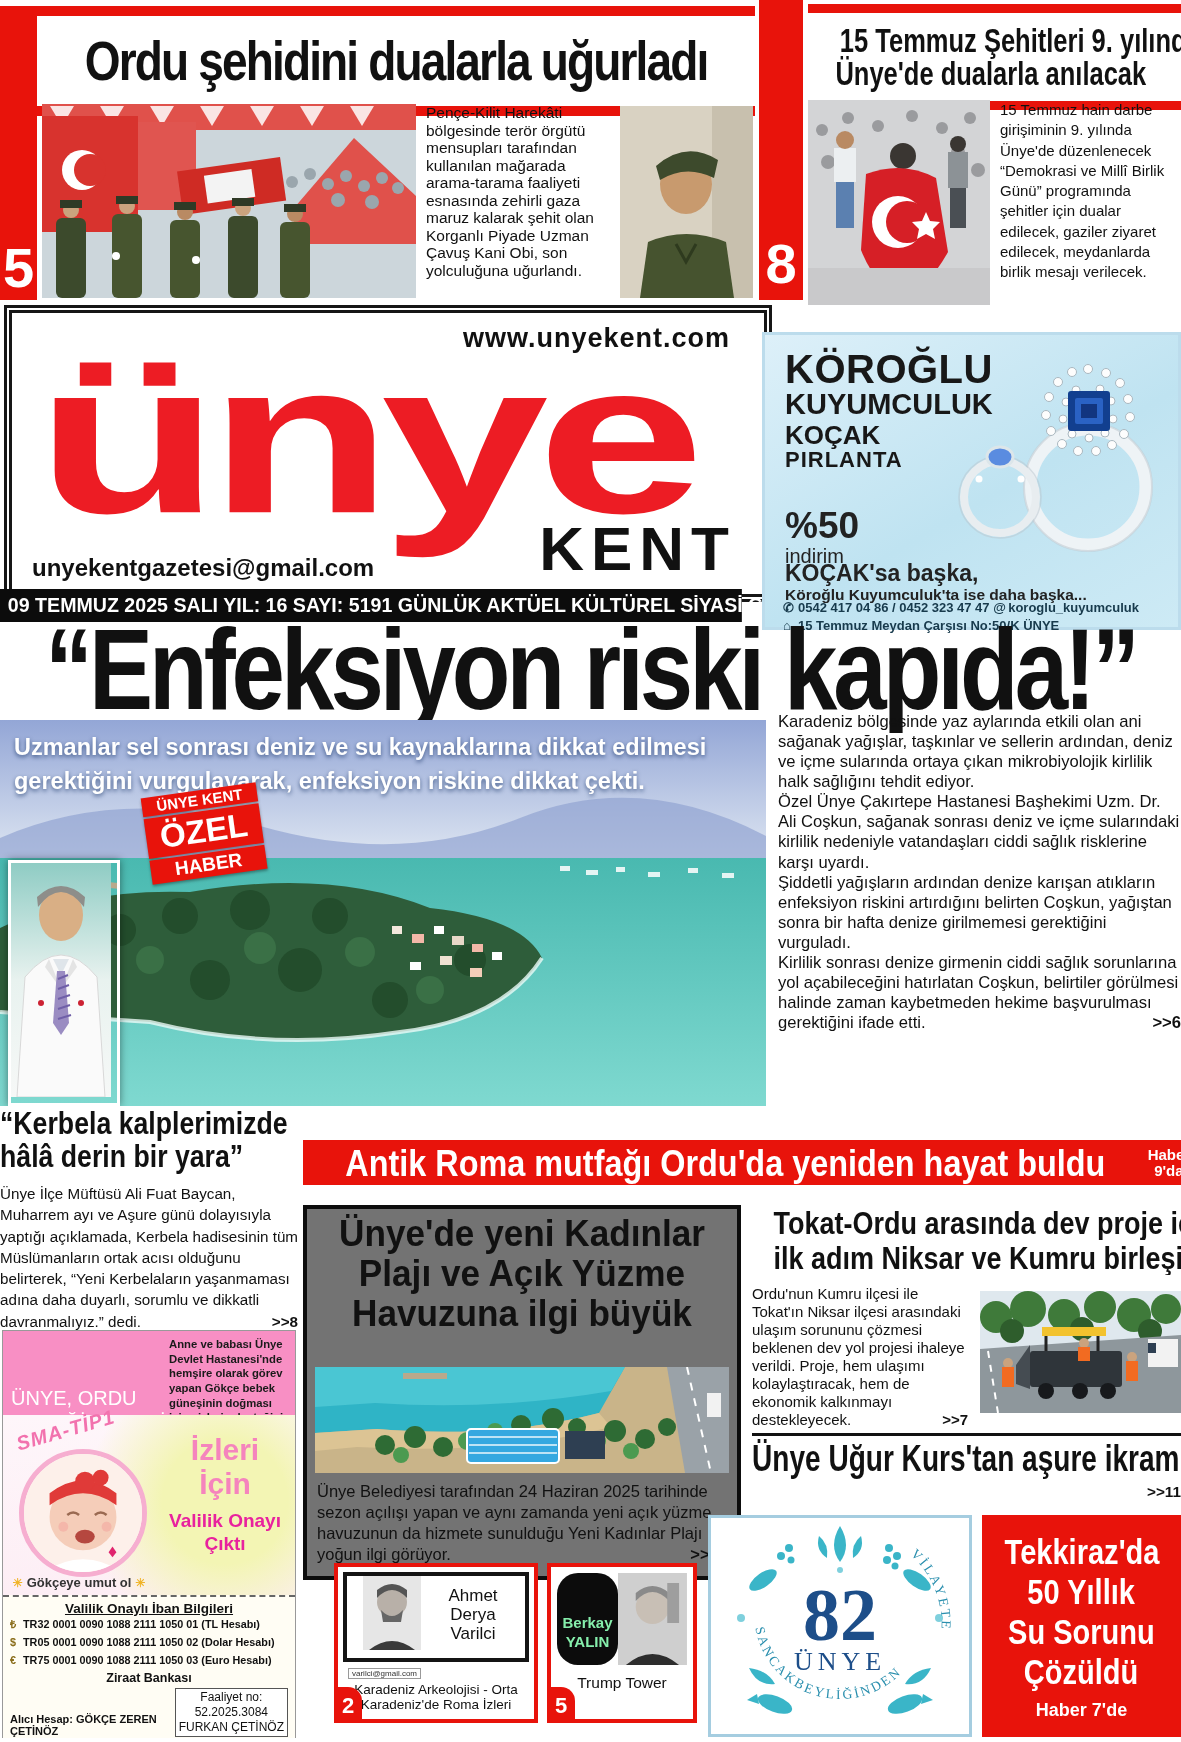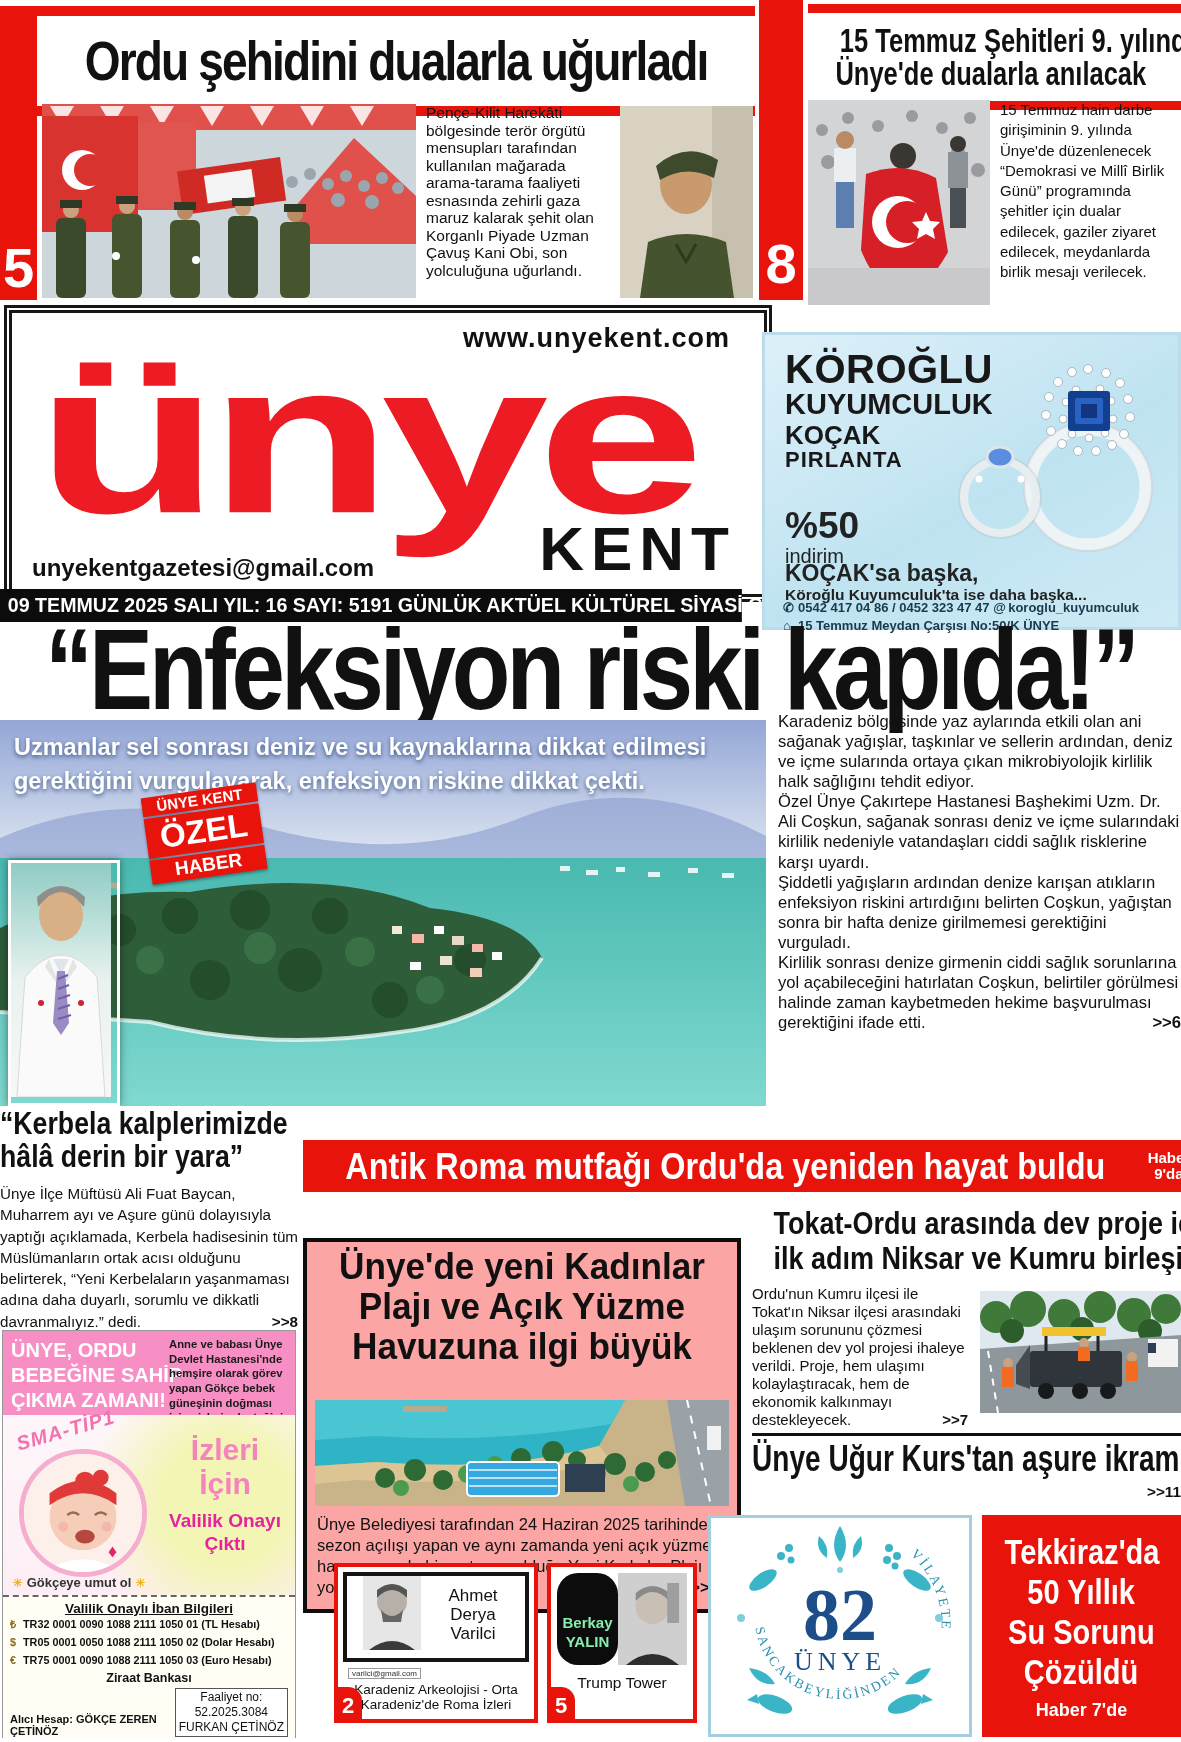--- a/index.html
+++ b/index.html
@@ -76,27 +76,27 @@
   #main-col p{margin:0;}
   .pref{float:right;font-weight:bold;}
 
   
   #kerbela{left:0;top:1108px;width:298px;}
   #kerbela .hl{font-size:29px;font-weight:bold;white-space:nowrap;line-height:33px;
      transform:scale(.92,1.05);transform-origin:left center;}
   #kerbela .body{margin-top:9px;font-size:15.2px;line-height:1.4;}
 
   
-  #roma{left:303px;top:1140px;width:878px;height:52px;display:flex;align-items:center;}
+  #roma{left:303px;top:1140px;width:878px;height:45px;display:flex;align-items:center;}
   #roma .hl{flex:1;text-align:center;color:#fff;font-size:36px;font-weight:bold;white-space:nowrap;
      transform:scale(.9,1.05);}
   #roma .ref{width:62px;color:#fff;font-size:15px;font-weight:bold;line-height:16px;text-align:center;padding-right:6px;}
 
   
-  #beach{left:303px;top:1238px;width:438px;height:375px;border:4px solid #0d0d0d;box-sizing:border-box;background:#fca5a5;}
+  #beach{left:303px;top:1205px;width:438px;height:375px;border:4px solid #0d0d0d;box-sizing:border-box;background:#737373;}
   #beach .hl{text-align:center;font-size:37px;font-weight:bold;line-height:40px;white-space:nowrap;transform:scale(.95,1);}
   #beach .hlwrap{margin-top:5px;}
   #beach-photo{position:absolute;left:8px;top:158px;width:414px;height:106px;}
   #beach .body{position:absolute;left:10px;top:272px;width:410px;font-size:16.5px;line-height:1.28;}
 
   
   #road{left:752px;top:1205px;width:429px;}
   #road .hl{text-align:center;font-size:30px;font-weight:bold;line-height:35px;white-space:nowrap;transform:scale(.9,1.05);}
   #road .body{position:absolute;left:0;top:80px;width:216px;font-size:15px;line-height:1.2;}
   #road-photo{position:absolute;left:228px;top:86px;width:201px;height:122px;}
@@ -104,21 +104,21 @@
 
   
   #asure{left:752px;top:1441px;width:429px;}
   #asure .hl{font-size:33px;font-weight:bold;white-space:nowrap;line-height:36px;
      transform:scale(.85,1.1);transform-origin:left center;}
   #asure .body{margin-top:5px;font-size:15.3px;line-height:1.25;}
 
   
   #gokce{left:2px;top:1330px;width:294px;height:408px;border:1px solid #999;box-sizing:border-box;background:#fff;}
   #ga-header{height:84px;background:#f88fc4;display:flex;}
-  #ga-titles{width:154px;padding:7px 2px 16px 8px;color:#fff;font-weight:bold;font-size:20px;line-height:25px;white-space:nowrap;}
+  #ga-titles{width:154px;padding:7px 2px 16px 8px;color:#fff;font-weight:normal;font-size:20px;line-height:25px;white-space:nowrap;margin-top:48px;}
   #ga-intro{flex:1;padding:6px 5px 0 2px;font-size:11.3px;font-weight:bold;color:#1a1a1a;line-height:1.3;}
   #ga-main{position:relative;height:180px;
      background:radial-gradient(circle at 76% 48%,#f3f5b4 0 26%,rgba(243,245,180,0) 58%),linear-gradient(#fef6fa,#fdeef5);}
   #ga-ribbon{position:absolute;left:12px;top:4px;transform:rotate(-16deg);font-size:20px;font-weight:bold;
      font-style:italic;color:#f272ae;letter-spacing:1px;}
   #ga-baby{position:absolute;left:16px;top:34px;width:118px;height:118px;border-radius:50%;
      border:5px solid #f6aed0;overflow:hidden;background:#fdf3ef;}
   #ga-caption{position:absolute;left:0;top:160px;width:152px;text-align:center;font-size:13px;font-weight:bold;color:#333;}
   #ga-caption .sun{color:#f0b429;font-size:12px;}
   #ga-approve{position:absolute;right:4px;top:18px;width:132px;text-align:center;}
@@ -612,21 +612,21 @@
       <div id="ga-approve">
         <div class="g1">İzleri</div>
         <div class="g1">İçin</div>
         <div class="g2 sp">Valilik Onayı</div>
         <div class="g2">Çıktı</div>
       </div>
     </div>
     <div id="ga-iban">
       <div class="hd">Valilik Onaylı İban Bilgileri</div>
       <div class="row"><span class="cur">₺</span><span>TR32 0001 0090 1088 2111 1050 01 (TL Hesabı)</span></div>
-      <div class="row"><span class="cur">$</span><span>TR05 0001 0050 1088 2111 1050 02 (Dolar Hesabı)</span></div>
+      <div class="row"><span class="cur">$</span><span>TR05 0001 0090 1088 2111 1050 02 (Dolar Hesabı)</span></div>
       <div class="row"><span class="cur">€</span><span>TR75 0001 0090 1088 2111 1050 03 (Euro Hesabı)</span></div>
       <div class="bank">Ziraat Bankası</div>
       <div id="ga-foot">
         <div class="rcp">Alıcı Hesap: GÖKÇE ZEREN ÇETİNÖZ</div>
         <div id="ga-act">
           <div>Faaliyet no:</div>
           <div>52.2025.3084</div>
           <div>FURKAN ÇETİNÖZ</div>
         </div>
       </div>

